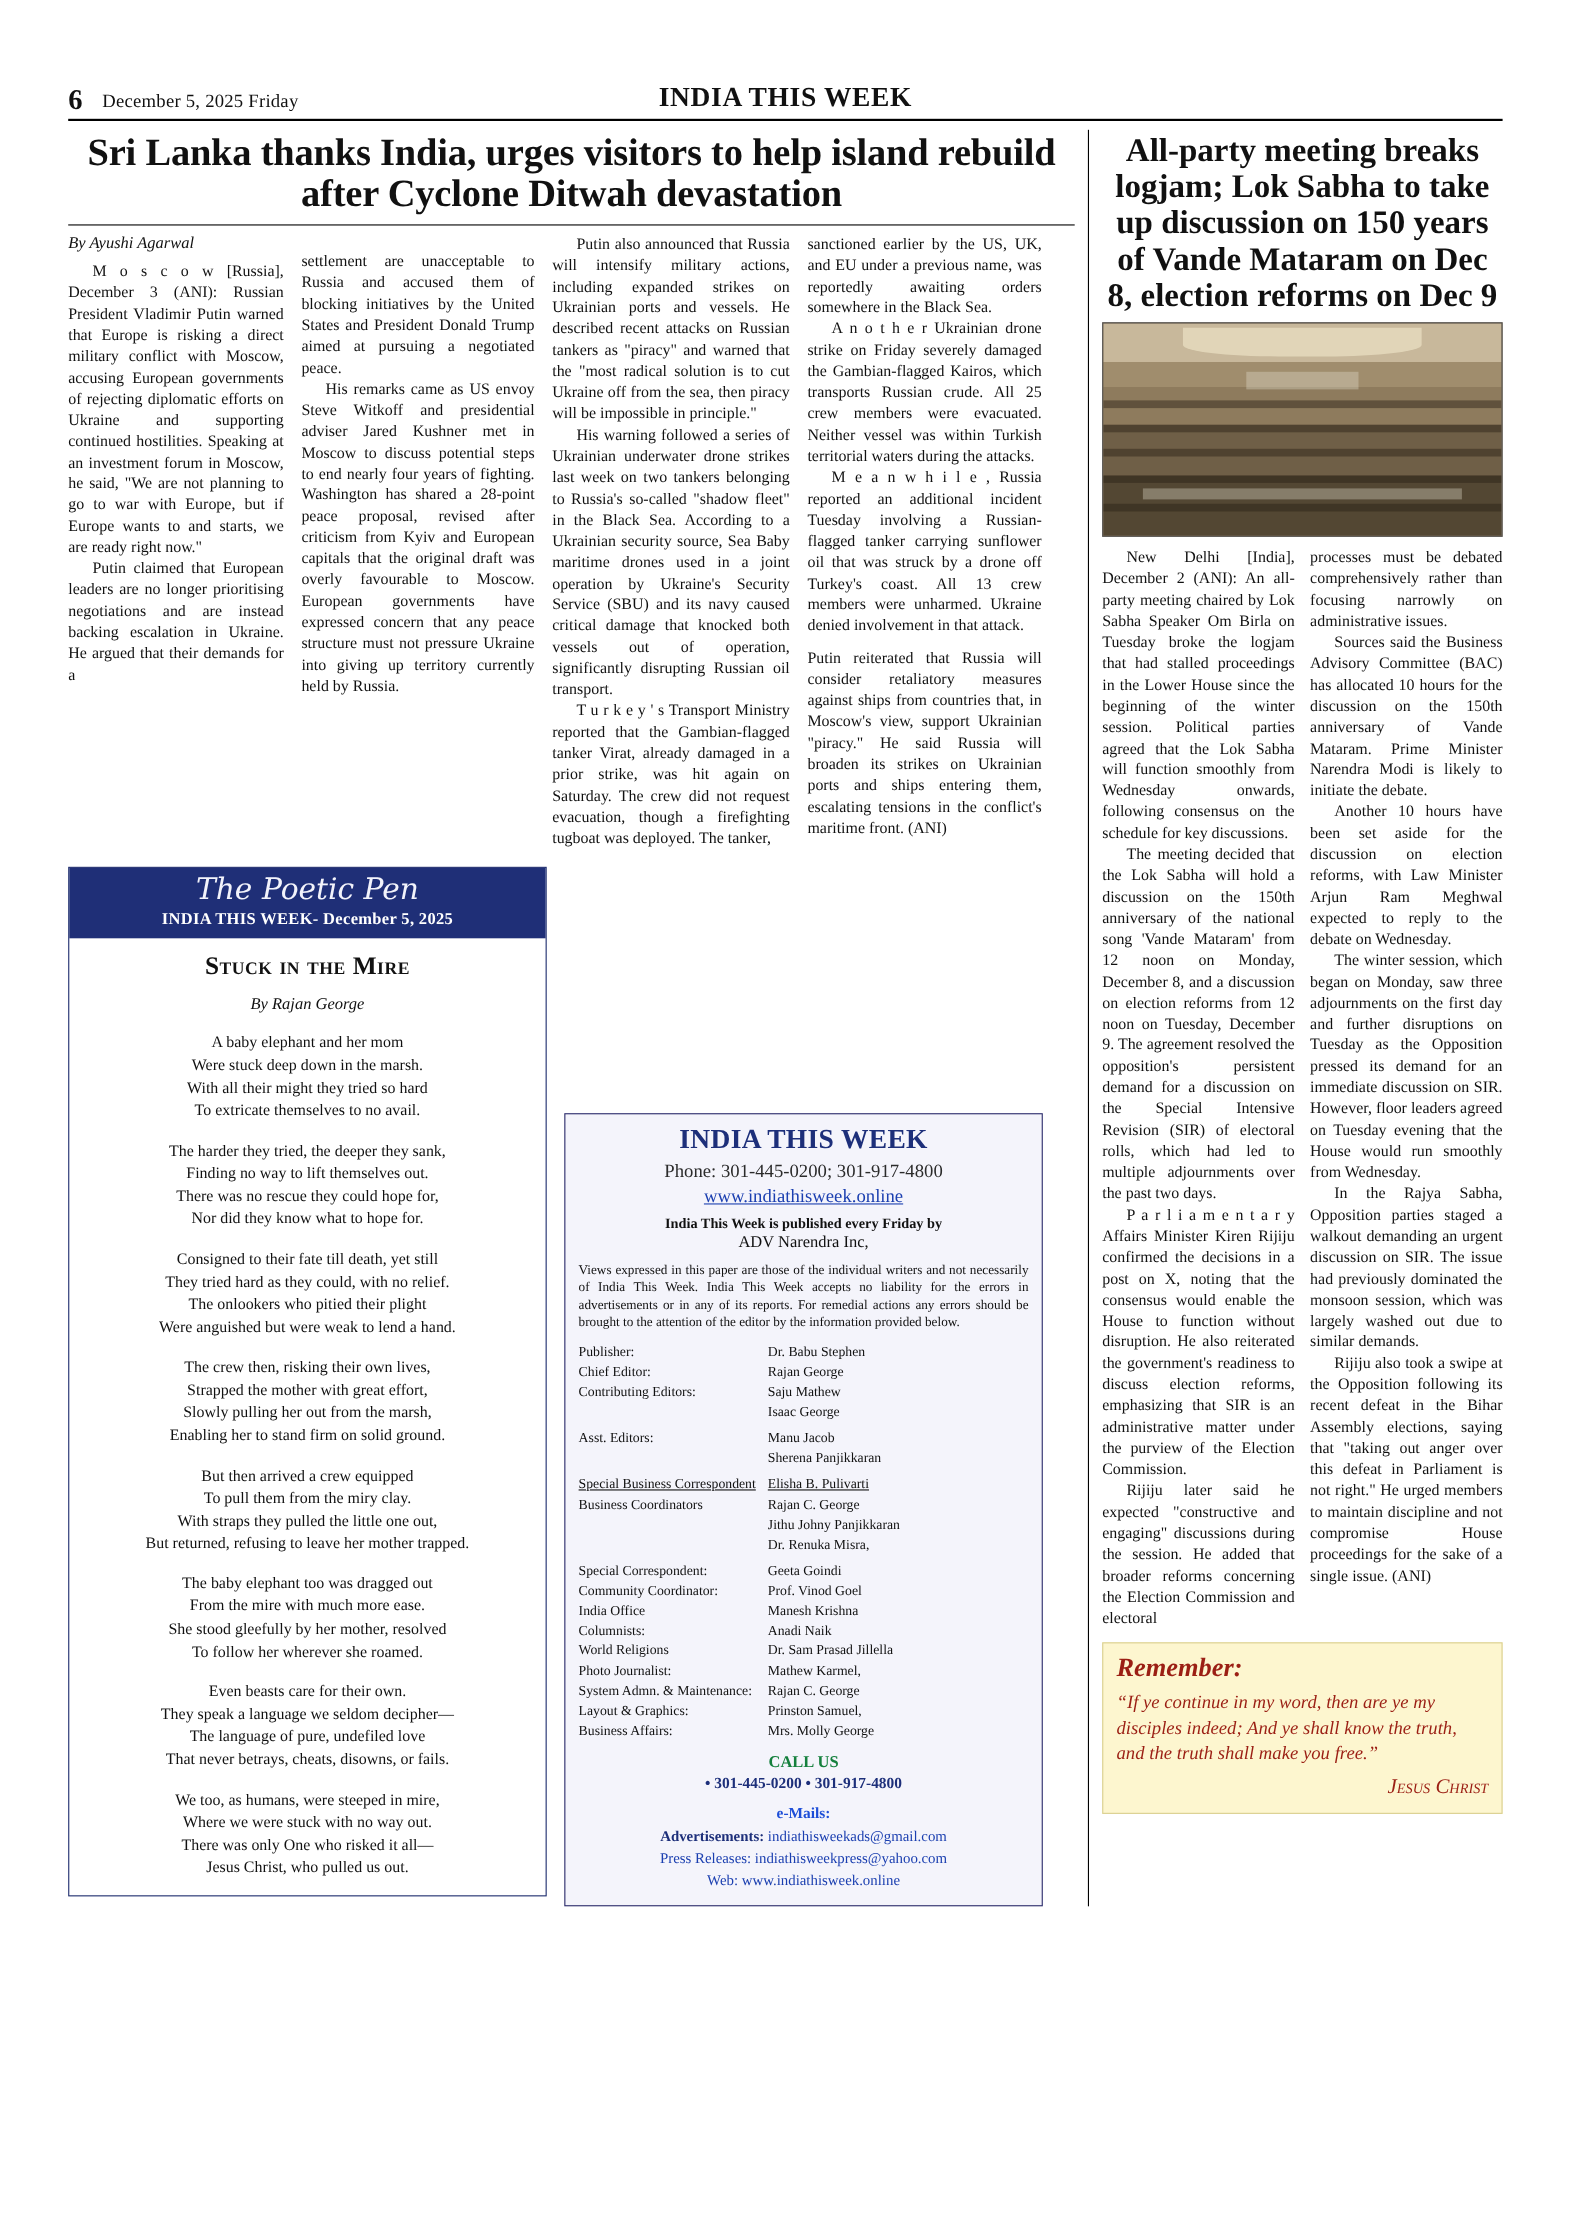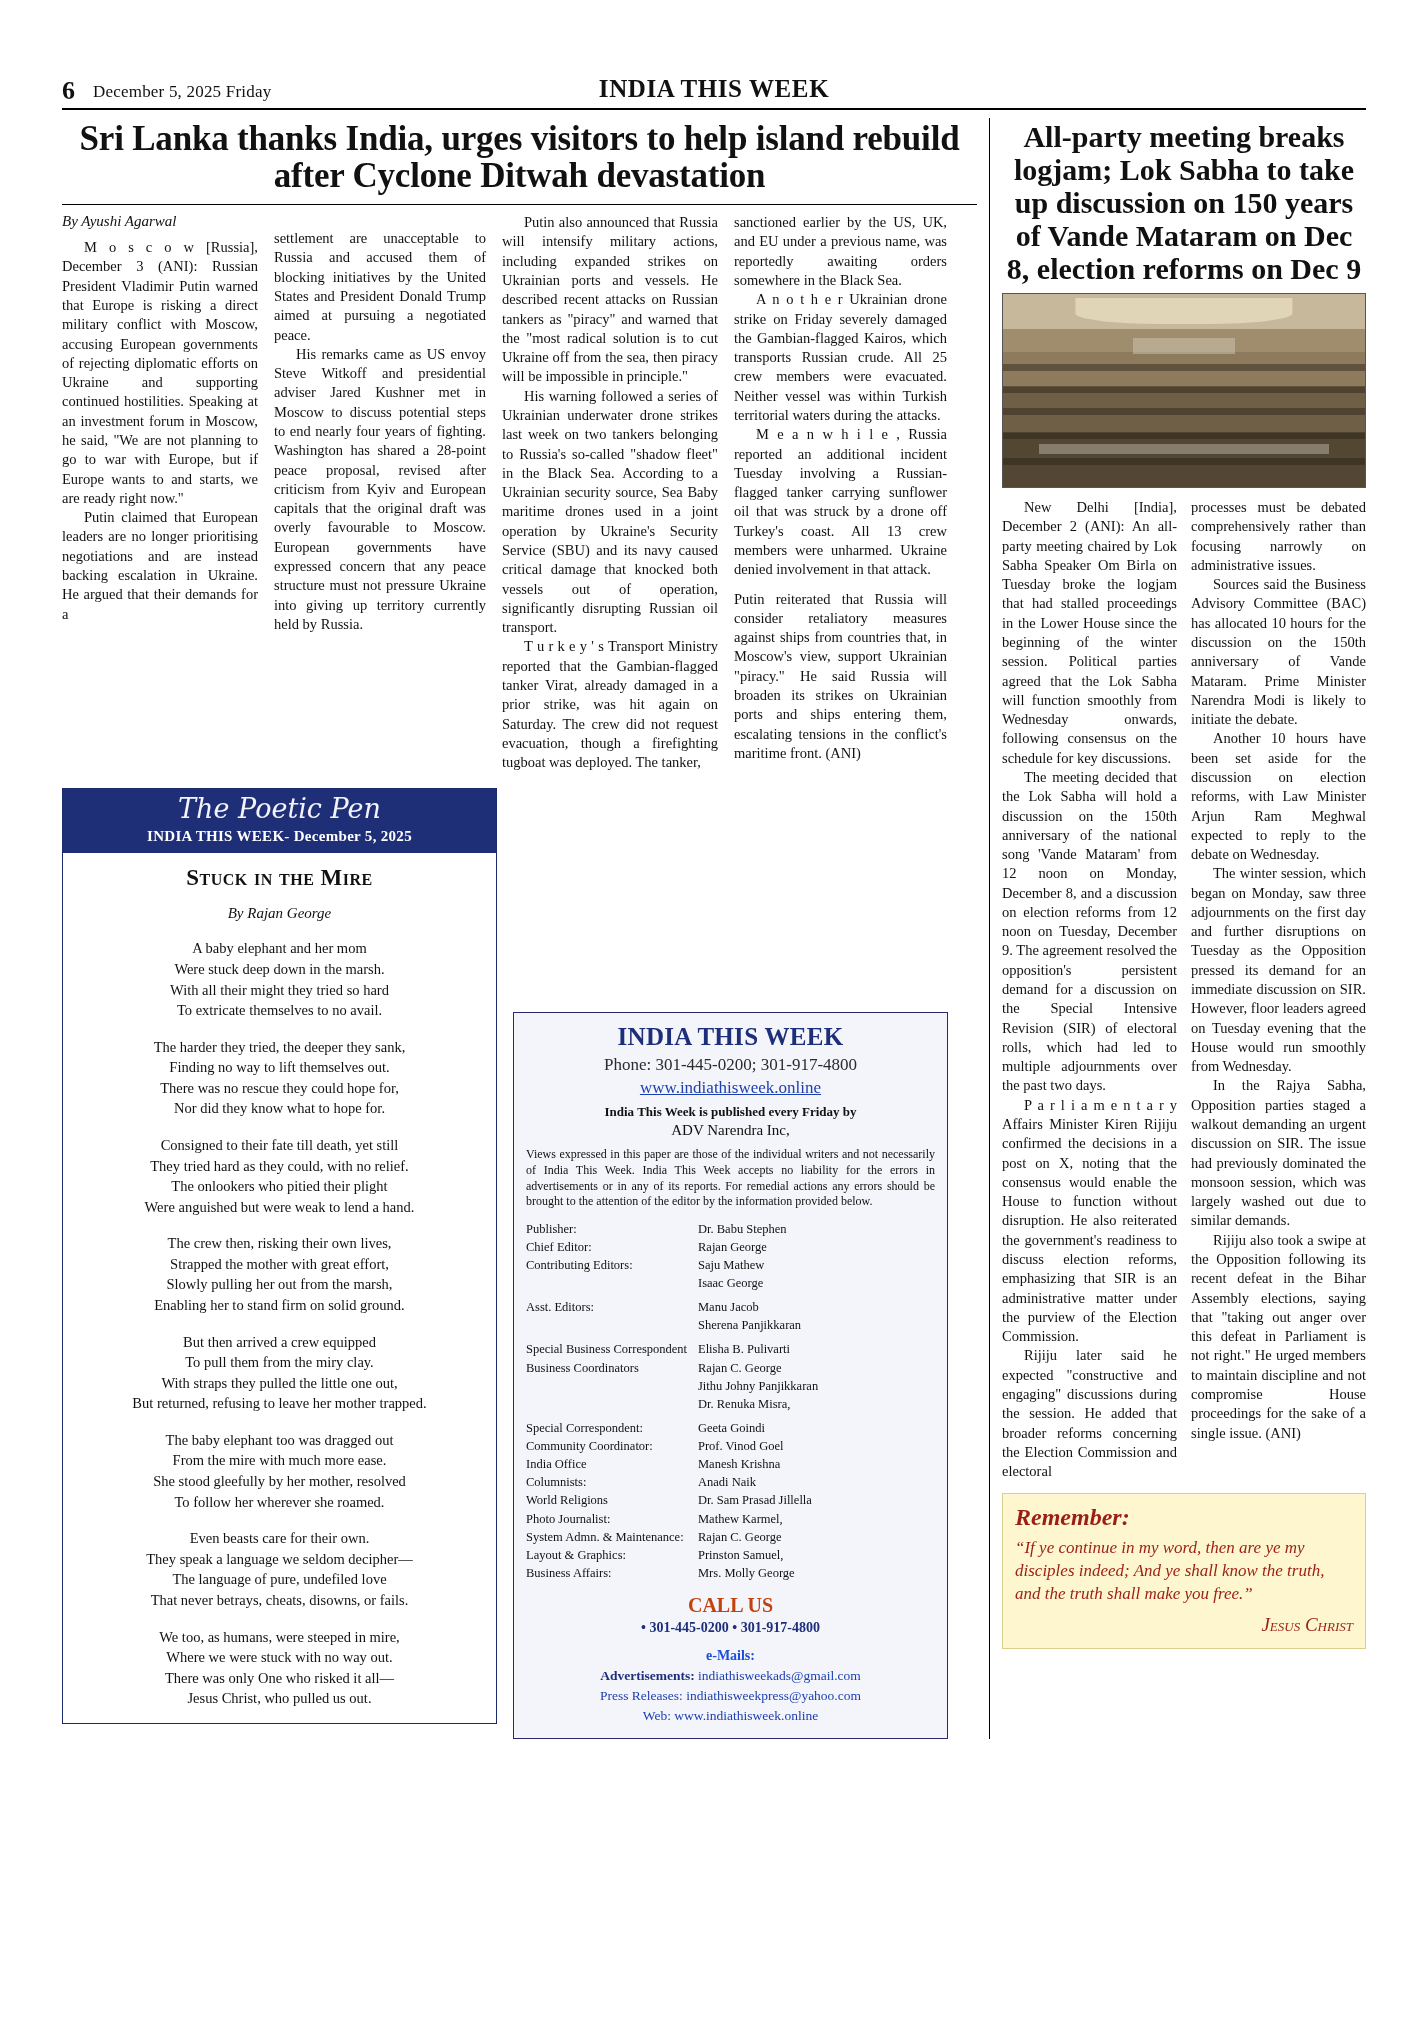--- a/index.html
+++ b/index.html
@@ -94,21 +94,21 @@
   .ib-title { font-size:25px; font-weight:bold; color:#1d2f7a; letter-spacing:0.3px; }
   .ib-phone { font-size:17px; color:#2b2b2b; margin-top:4px; }
   .ib-web { font-size:17px; color:#1b3fb0; text-decoration:underline; margin-top:3px; }
   .ib-pub { font-size:13px; font-weight:bold; margin-top:6px; }
   .ib-pub2 { font-size:15px; margin-top:2px; }
   .ib-disclaimer { font-size:12px; line-height:1.3; text-align:justify; margin-top:8px; }
   .staff { margin-top:10px; text-align:left; }
   .staff-row { display:flex; font-size:12.5px; line-height:1.45; }
   .staff-role { width:172px; flex:0 0 172px; }
   .staff-name { flex:1; }
-  .ib-call { font-size:20px; font-weight:bold; color:#c2410c; margin-top:12px; }
+  .ib-call { font-size:15px; font-weight:bold; color:#15803d; margin-top:12px; }
   .ib-nums { font-size:14px; font-weight:bold; color:#1d2f7a; margin-top:3px; }
   .ib-emails { font-size:14px; font-weight:bold; color:#1d4ed8; margin-top:12px; }
   .ib-line { font-size:13.5px; margin-top:4px; color:#1b3fb0; }
   .ib-line b { color:#1d2f7a; }
 
   .bottom-flex { display:flex; gap:16px; align-items:flex-start; }
 </style>
 </head>
 <body>
 
@@ -225,21 +225,21 @@
                   <div class="staff-name">Isaac George</div>
                 </div>
               <div class="staff-row" style="margin-top:6px;">
                   <div class="staff-role">Asst. Editors:</div>
                   <div class="staff-name">Manu Jacob</div>
                 </div>
               <div class="staff-row">
                   <div class="staff-role"></div>
                   <div class="staff-name">Sherena Panjikkaran</div>
                 </div>
-              <div class="staff-row" style="margin-top:6px;">
+              <div class="staff-row" style="margin-top:6px;text-decoration:underline;">
                   <div class="staff-role">Special Business Correspondent</div>
                   <div class="staff-name">Elisha B. Pulivarti</div>
                 </div>
               <div class="staff-row">
                   <div class="staff-role">Business Coordinators</div>
                   <div class="staff-name">Rajan C. George</div>
                 </div>
               <div class="staff-row">
                   <div class="staff-role"></div>
                   <div class="staff-name">Jithu Johny Panjikkaran</div>

